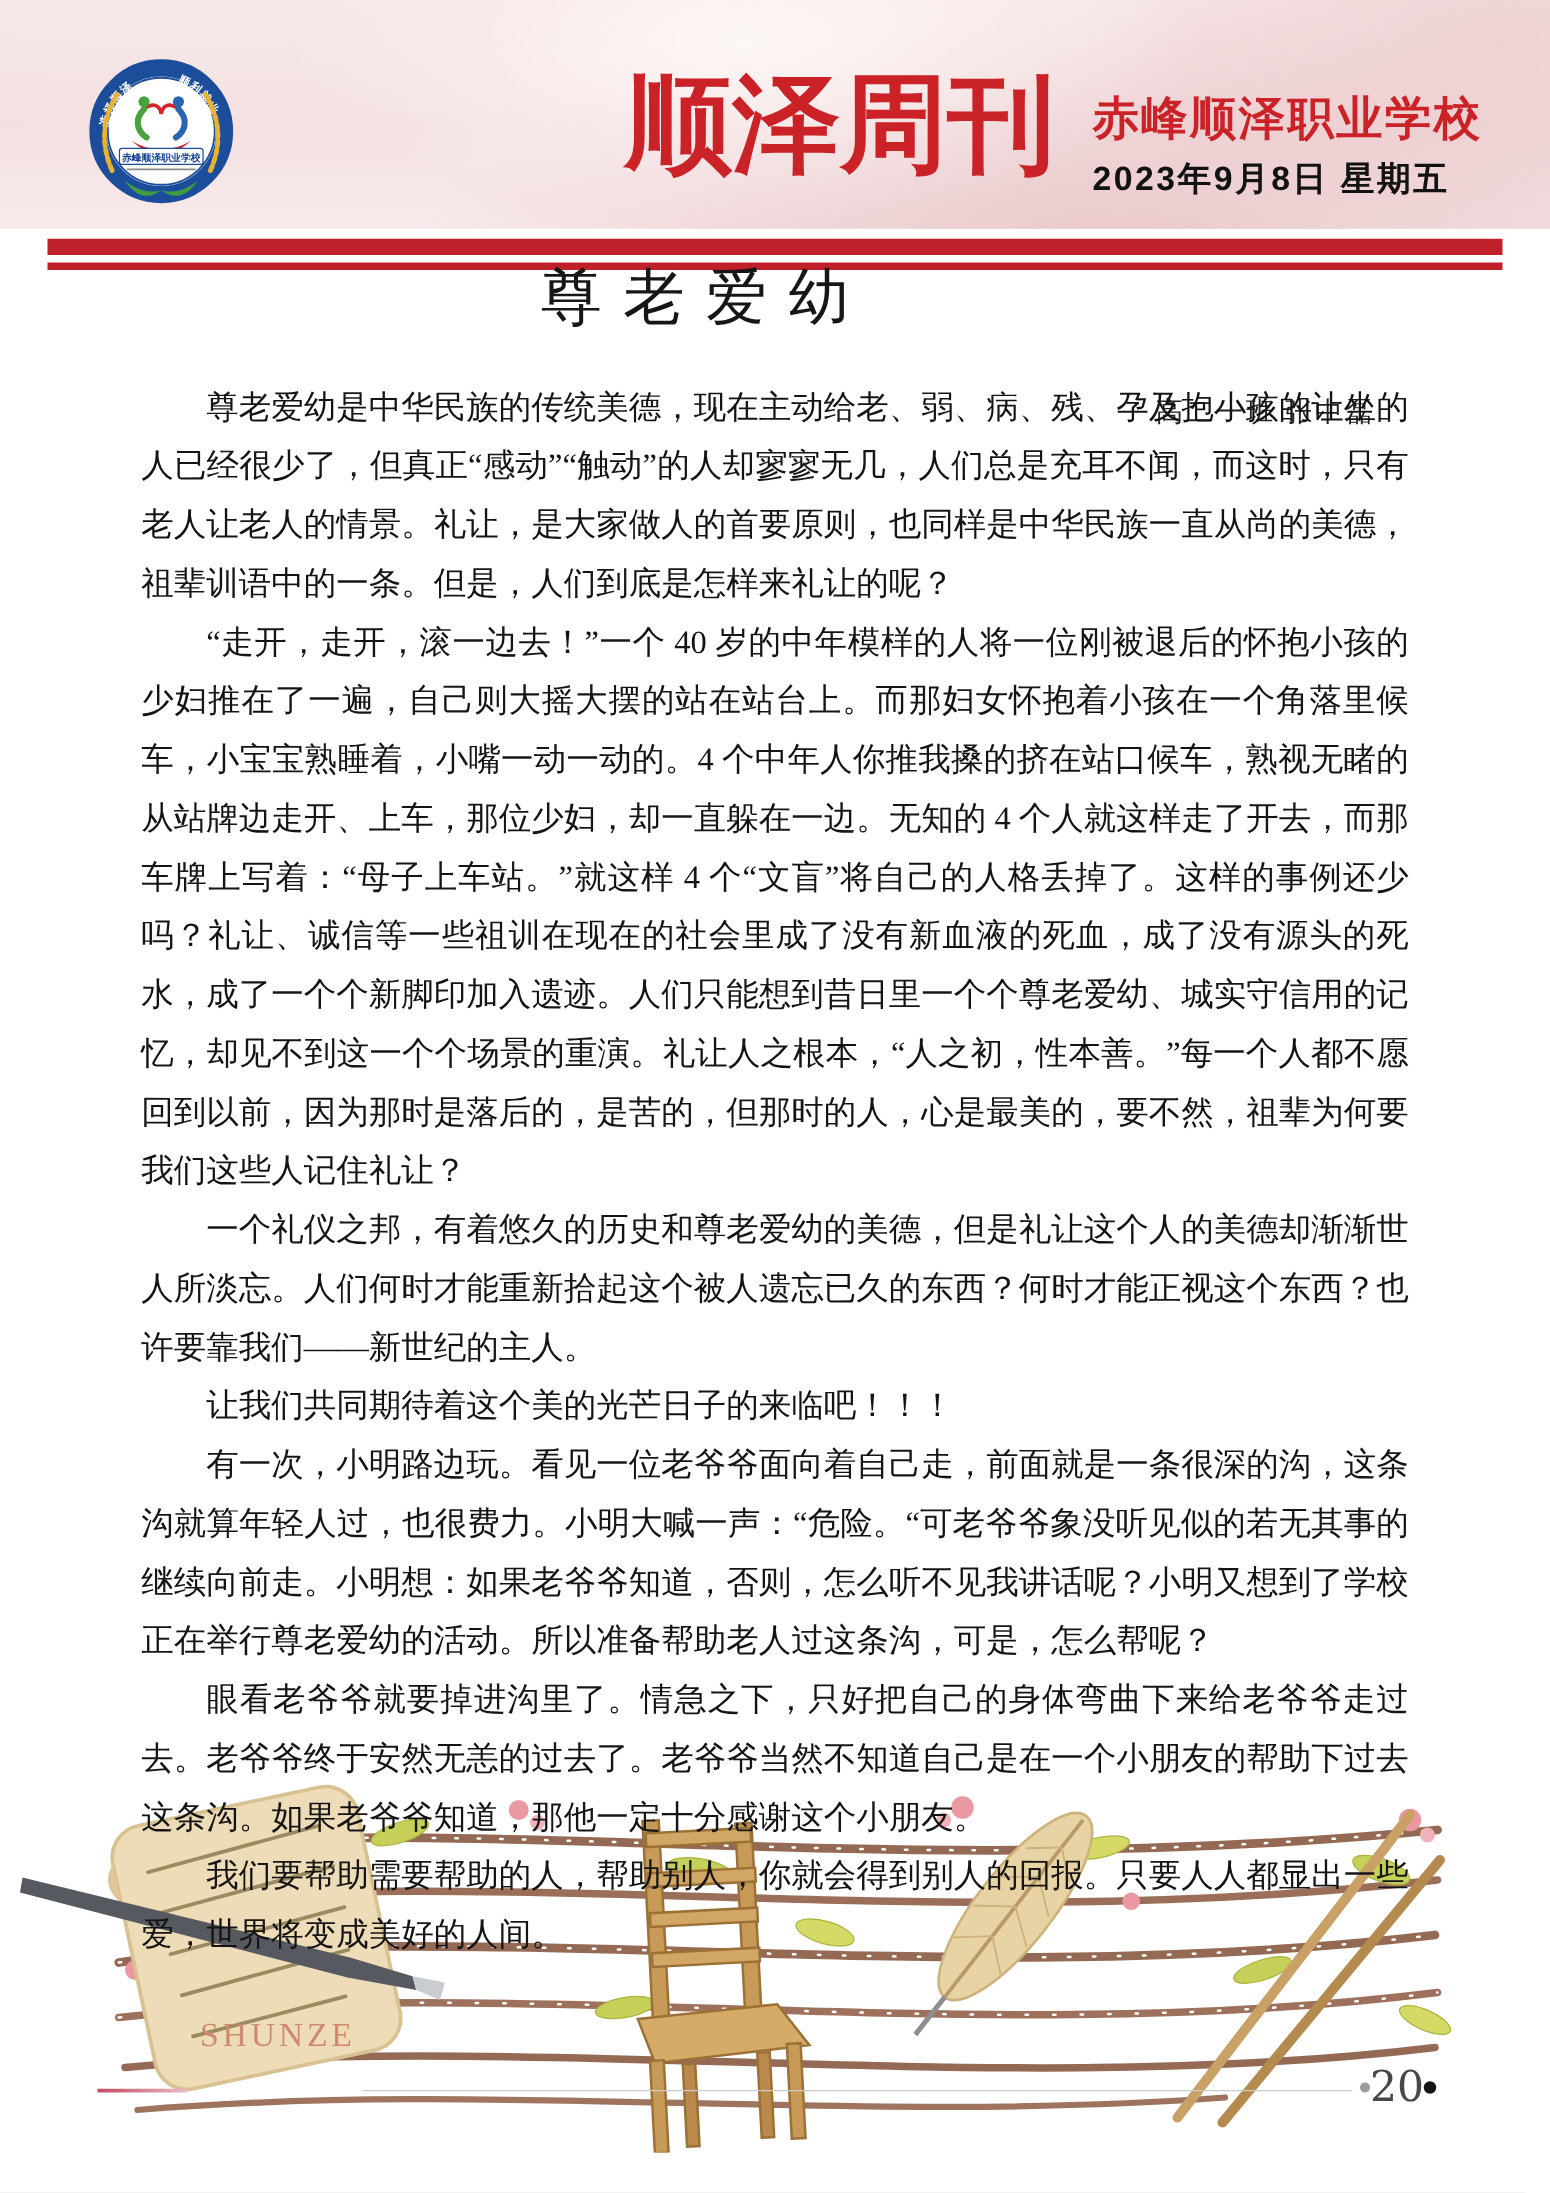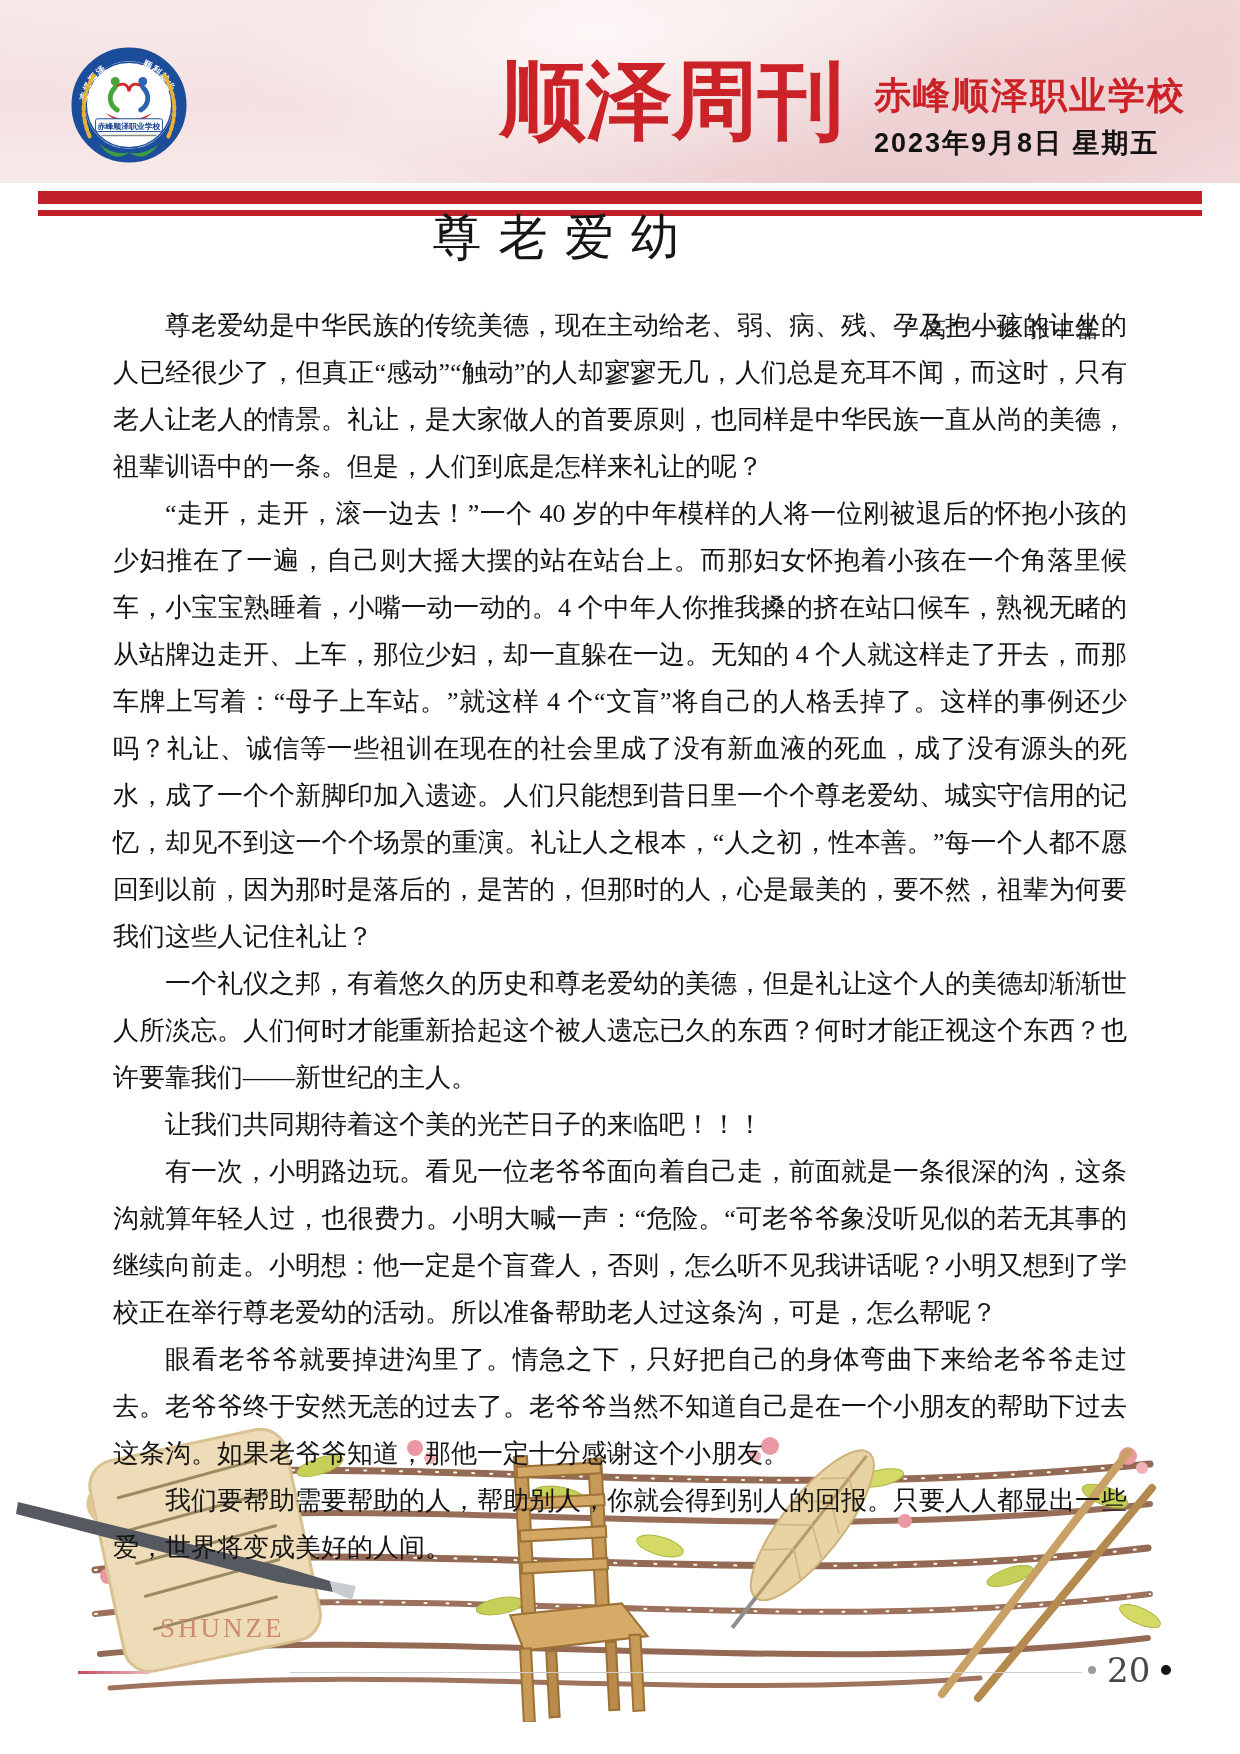--- a/index.html
+++ b/index.html
@@ -72,21 +72,21 @@
   
   .footer-dash{
     position:absolute;left:78px;top:1671px;width:72px;height:3px;z-index:2;
     background:linear-gradient(90deg,#c44a5f,#e9bcc2);
   }
   .footer-brand{
     position:absolute;left:160px;top:1613px;z-index:2;
     font-size:27px;letter-spacing:3px;color:var(--brand-salmon);white-space:nowrap;
   }
   .footer-rule{position:absolute;left:290px;top:1672px;width:792px;height:1px;background:#cccccc;z-index:2;}
-  .page-number{position:absolute;left:1088px;top:1648px;display:flex;align-items:center;gap:11px;z-index:2;}
+  .page-number{position:absolute;left:1088px;top:1648px;display:flex;align-items:center;z-index:2;}
   .dot-left{width:8px;height:8px;border-radius:50%;background:#9b9b9b;}
   .num{font-size:34px;line-height:44px;color:#474747;font-family:"DejaVu Serif","Liberation Serif",serif;}
   .dot-right{width:10px;height:10px;border-radius:50%;background:#141414;}
 </style>
 </head>
 <body>
 
 <div class="page">
 
   <div class="header">
@@ -147,21 +147,21 @@
   </div>
 
   <div class="article-title">尊老爱幼</div>
   <div class="article-author">高二一班 张中磊</div>
 
   <div class="article-body">
     <p>尊老爱幼是中华民族的传统美德，现在主动给老、弱、病、残、孕及抱小孩的让坐的人已经很少了，但真正“感动”“触动”的人却寥寥无几，人们总是充耳不闻，而这时，只有老人让老人的情景。礼让，是大家做人的首要原则，也同样是中华民族一直从尚的美德，祖辈训语中的一条。但是，人们到底是怎样来礼让的呢？</p>
     <p>“走开，走开，滚一边去！”一个 40 岁的中年模样的人将一位刚被退后的怀抱小孩的少妇推在了一遍，自己则大摇大摆的站在站台上。而那妇女怀抱着小孩在一个角落里候车，小宝宝熟睡着，小嘴一动一动的。4 个中年人你推我搡的挤在站口候车，熟视无睹的从站牌边走开、上车，那位少妇，却一直躲在一边。无知的 4 个人就这样走了开去，而那车牌上写着：“母子上车站。”就这样 4 个“文盲”将自己的人格丢掉了。这样的事例还少吗？礼让、诚信等一些祖训在现在的社会里成了没有新血液的死血，成了没有源头的死水，成了一个个新脚印加入遗迹。人们只能想到昔日里一个个尊老爱幼、城实守信用的记忆，却见不到这一个个场景的重演。礼让人之根本，“人之初，性本善。”每一个人都不愿回到以前，因为那时是落后的，是苦的，但那时的人，心是最美的，要不然，祖辈为何要我们这些人记住礼让？</p>
     <p>一个礼仪之邦，有着悠久的历史和尊老爱幼的美德，但是礼让这个人的美德却渐渐世人所淡忘。人们何时才能重新拾起这个被人遗忘已久的东西？何时才能正视这个东西？也许要靠我们——新世纪的主人。</p>
     <p>让我们共同期待着这个美的光芒日子的来临吧！！！</p>
-    <p>有一次，小明路边玩。看见一位老爷爷面向着自己走，前面就是一条很深的沟，这条沟就算年轻人过，也很费力。小明大喊一声：“危险。“可老爷爷象没听见似的若无其事的继续向前走。小明想：他一定是个盲聋人，否则，怎么听不见我讲话呢？小明又想到了学校正在举行尊老爱幼的活动。所以准备帮助老人过这条沟，可是，怎么帮呢？</p>
+    <p>有一次，小明路边玩。看见一位老爷爷面向着自己走，前面就是一条很深的沟，这条沟就算年轻人过，也很费力。小明大喊一声：“危险。“可老爷爷象没听见似的若无其事的继续向前走。小明想：如果老爷爷知道，否则，怎么听不见我讲话呢？小明又想到了学校正在举行尊老爱幼的活动。所以准备帮助老人过这条沟，可是，怎么帮呢？</p>
     <p>眼看老爷爷就要掉进沟里了。情急之下，只好把自己的身体弯曲下来给老爷爷走过去。老爷爷终于安然无恙的过去了。老爷爷当然不知道自己是在一个小朋友的帮助下过去这条沟。如果老爷爷知道，那他一定十分感谢这个小朋友。</p>
     <p>我们要帮助需要帮助的人，帮助别人，你就会得到别人的回报。只要人人都显出一些爱，世界将变成美好的人间。</p>
   </div>
 
   <svg class="decoration" viewBox="0 0 1240 296" aria-hidden="true">
 
     <g fill="none" stroke-linecap="round" opacity="0.9">
       <path d="M 95,58 C 350,18 700,82 1150,38" stroke="#8a5a43" stroke-width="7"></path>
       <path d="M 95,100 C 400,62 750,124 1150,78" stroke="#8f5f46" stroke-width="6"></path>
       <path d="M 95,144 C 380,106 760,168 1148,122" stroke="#8a5a43" stroke-width="7"></path>

